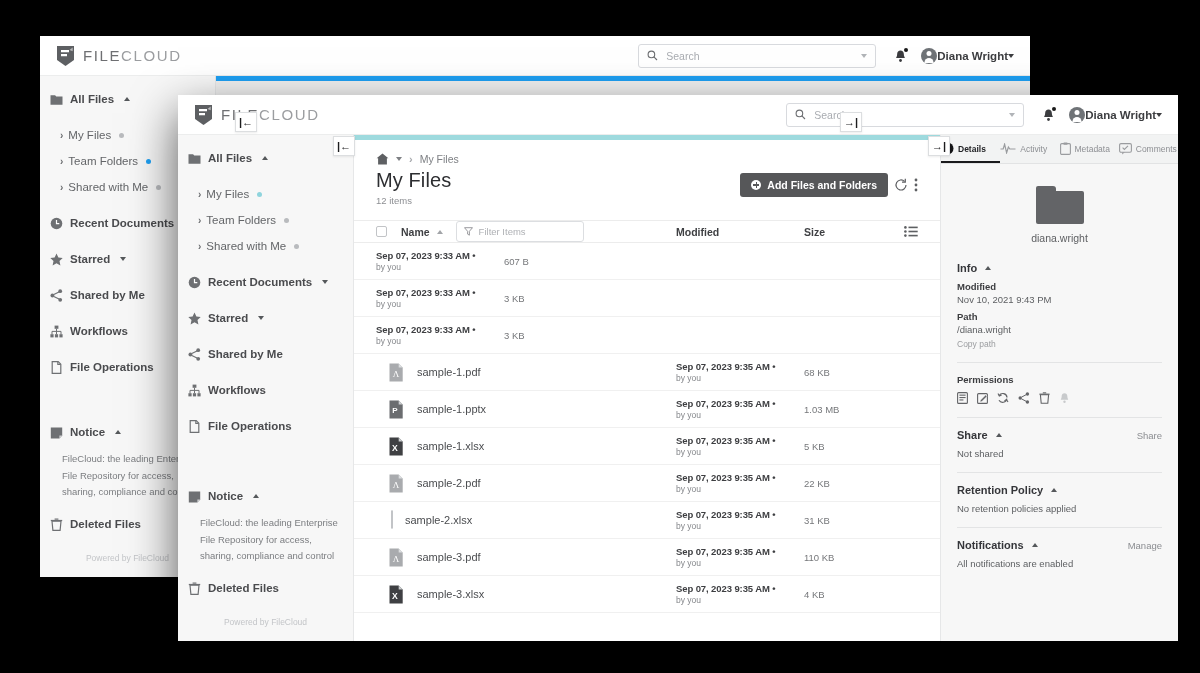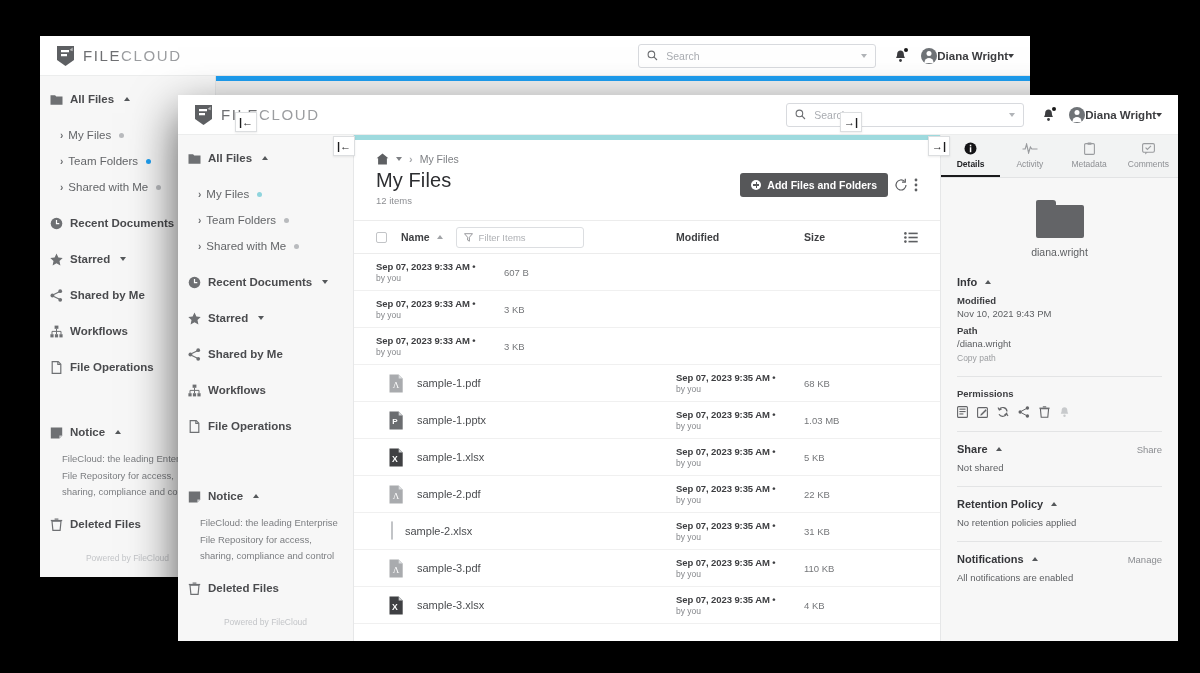--- a/index.html
+++ b/index.html
@@ -139,21 +139,21 @@
   .plus-circle { width: 10px; height: 10px; border-radius: 50%; background:#fff; position: relative; }
   .plus-circle::before, .plus-circle::after {
     content:''; position:absolute; background:#565759; }
   .plus-circle::before { left:4.3px; top:2px; width:1.4px; height:6px; }
   .plus-circle::after { left:2px; top:4.3px; width:6px; height:1.4px; }
   .iconbtn { color: #5d5f62; font-size: 13px; cursor: pointer; line-height: 1; }
 
   
   .tbl-head {
     display: flex; align-items: center;
-    height: 34px; padding: 4px 22px;
+    height: 23px; padding: 4px 22px;
     border-top: 1px solid #ececec; border-bottom: 1px solid #ececec;
     background: #fff;
   }
   .cb {
     width: 11px; height: 11px; border: 1px solid #c2c4c7; border-radius: 2px; background: #fff;
     flex: 0 0 11px;
   }
   .col-name { display: flex; align-items: center; gap: 7px; flex: 1; min-width: 0; padding-left: 14px; }
   .th { font-size: 10.5px; font-weight: bold; color: #3f4043; }
   .sort-asc { width: 0; height: 0; border-left: 3px solid transparent;
@@ -186,21 +186,21 @@
   
   .details {
     width: 238px; flex: 0 0 238px;
     background: #f7f7f7;
     border-left: 1px solid #e6e7e8;
     display: flex; flex-direction: column;
     position: relative;
   }
   .det-tabs { display: flex; background: #f2f3f3; border-bottom: 1px solid #e2e3e4; }
   .det-tab {
-    flex: 1; display: flex; flex-direction: column; align-items: center; gap: 4px;
+    flex: 1; display: flex; flex-direction: row; align-items: center; gap: 4px;
     padding: 7px 0 6px; font-size: 8.5px; color: #8d8f93; cursor: pointer;
     border-bottom: 2px solid transparent;
   }
   .det-tab.active { color: #232427; font-weight: bold; border-bottom-color: #1a1a1c; }
   .det-tab .ti { height: 13px; display:flex; align-items:center; }
 
   .det-body { padding: 16px 16px 10px; overflow: hidden; }
   .folder-big { margin: 6px auto 8px; width: 48px; height: 38px; position: relative; }
   .folder-big .tab { position:absolute; left:0; top:0; width:20px; height:7px;
                      background:#636467; border-radius:2px 3px 0 0; }

